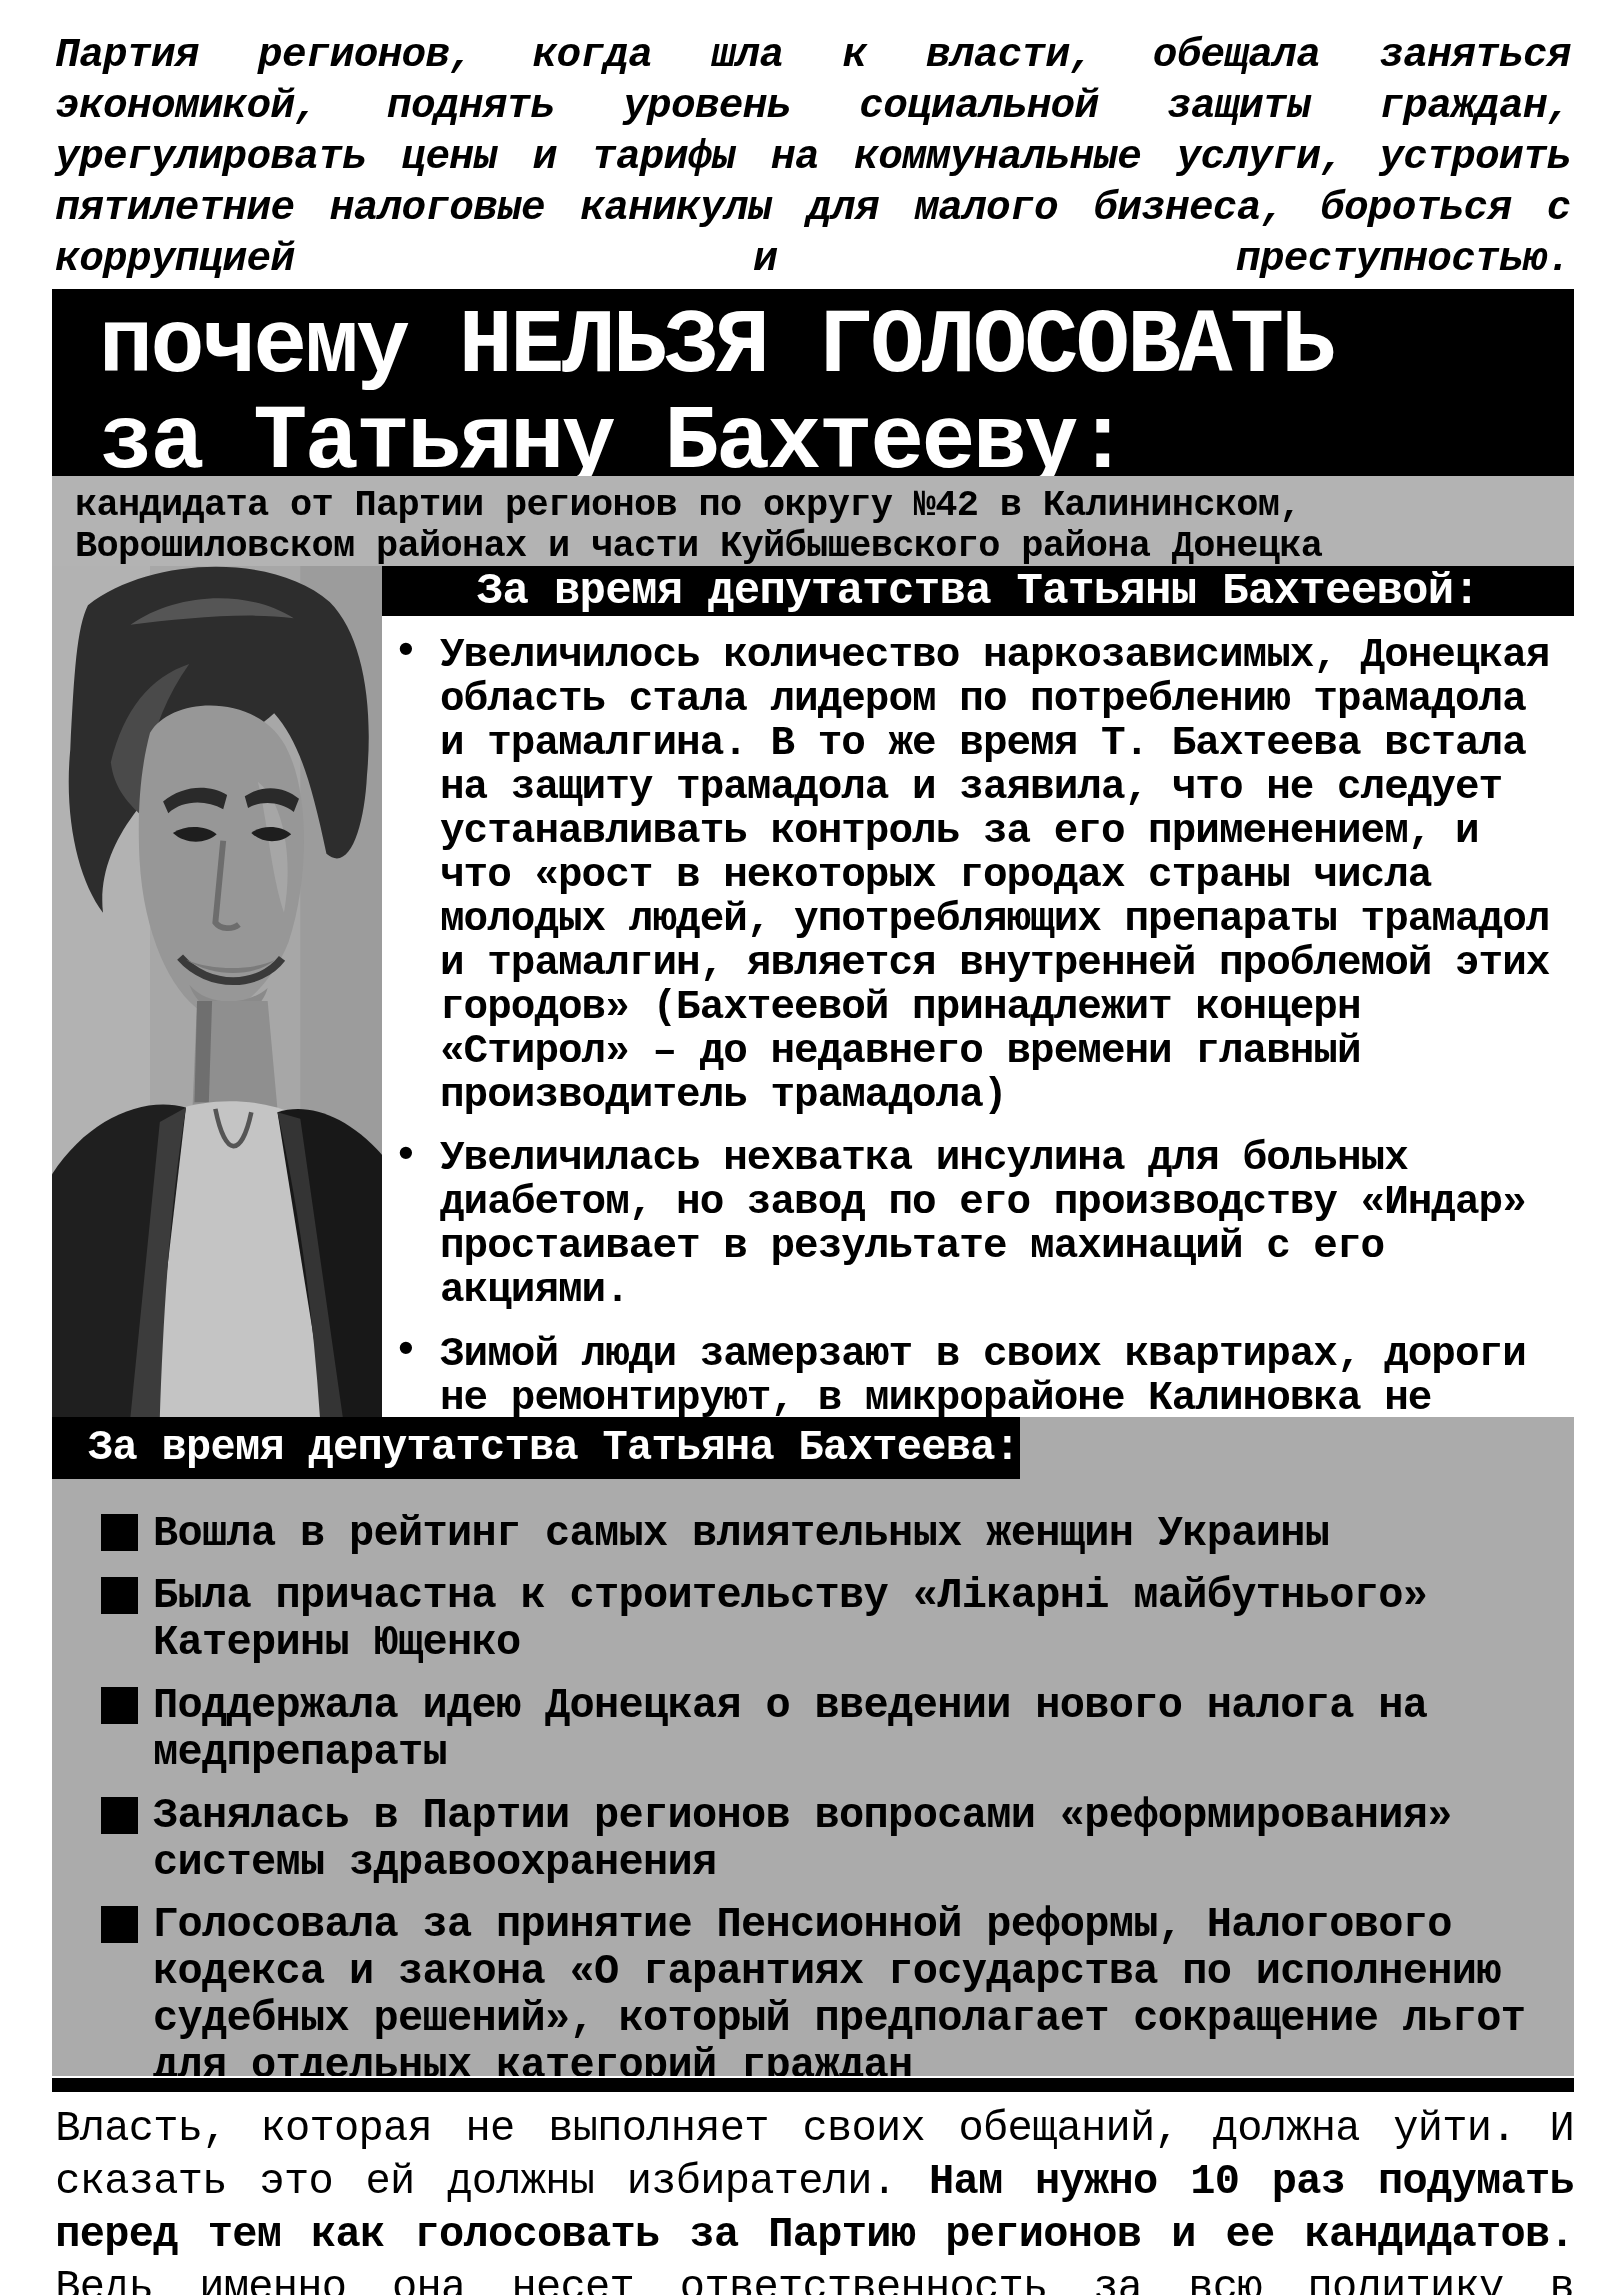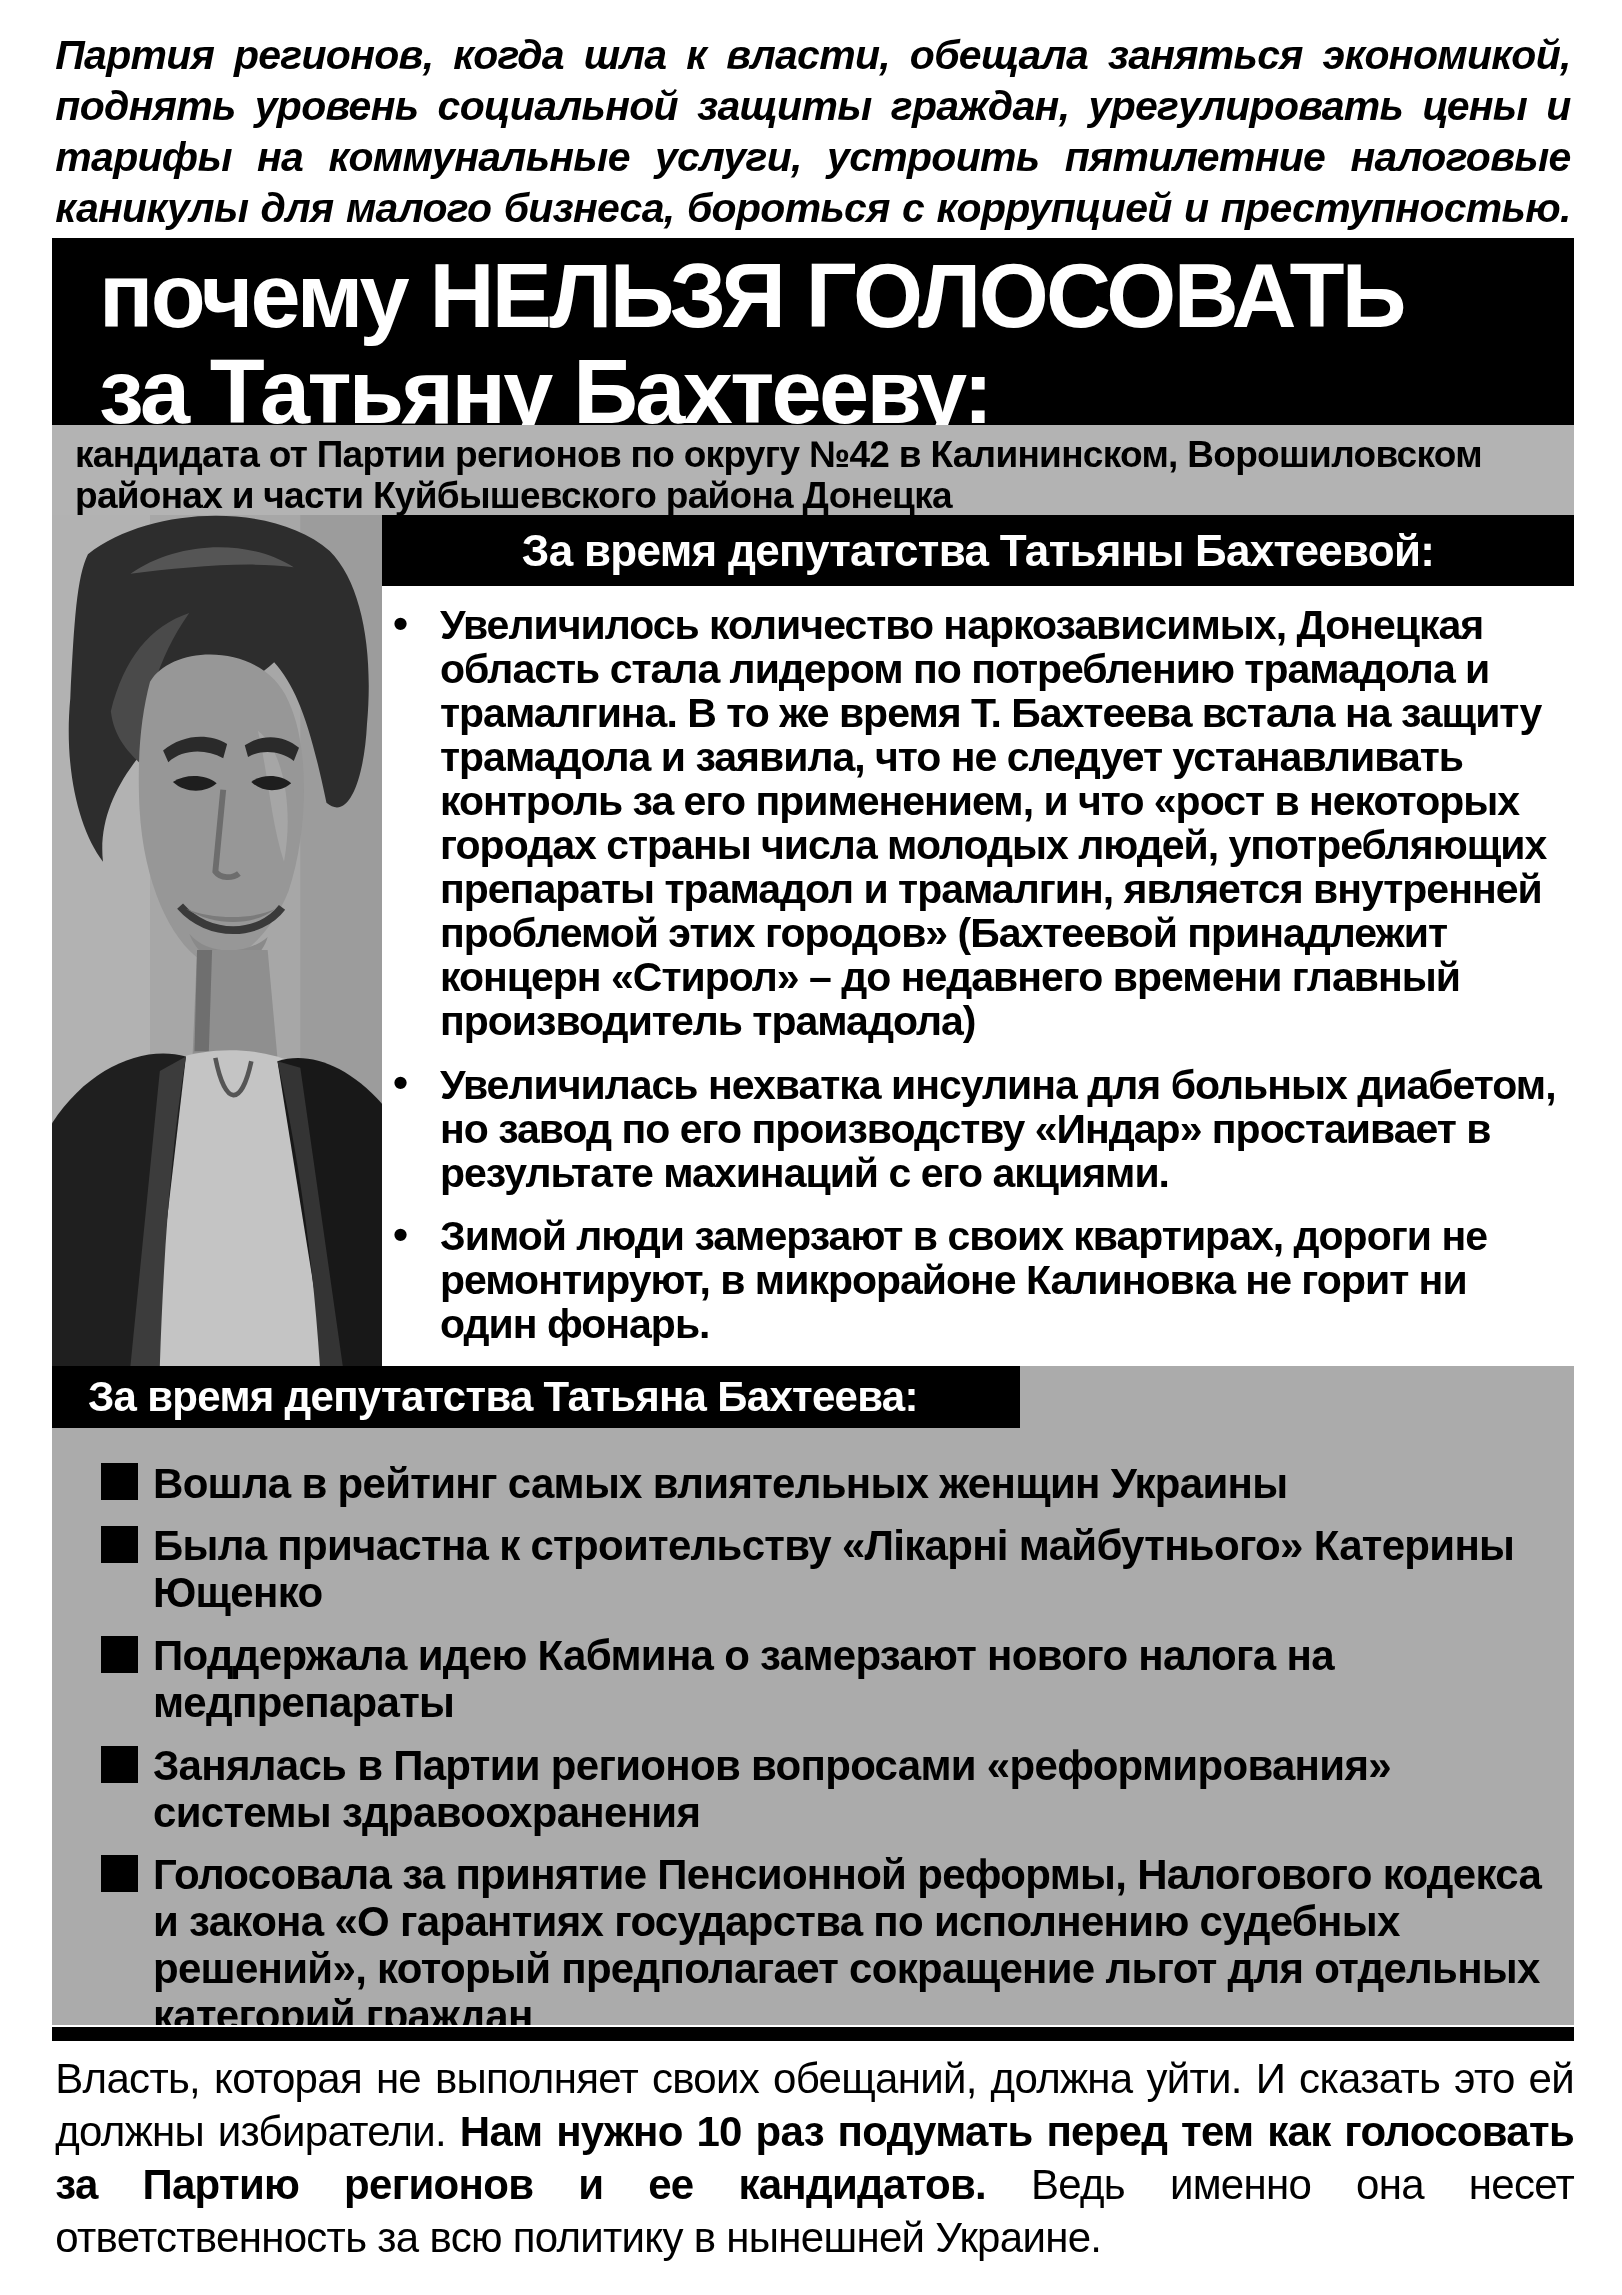--- a/index.html
+++ b/index.html
@@ -5,21 +5,21 @@
   html, body {
     margin: 0; padding: 0;
     width: 1623px; height: 2295px;
     background: #ffffff;
     overflow: hidden;
   }
   * { box-sizing: border-box; }
   .page {
     width: 1623px; height: 2295px;
     padding: 0 49px 8px 52px;
-    font-family: Liberation Sans, sans-serif;
+    font-family: Liberation Mono, monospace;
     color: #000;
     overflow: hidden;
   }
   
   .intro {
     margin: 30px 3.3px 3.9px 3.3px;
     font-size: 41px;
     line-height: 51px;
     font-weight: 700;
     font-style: italic;
@@ -220,21 +220,21 @@
       <li>
         <span class="sq"></span>
         <span>Вошла в рейтинг самых влиятельных женщин Украины</span>
       </li>
       <li>
         <span class="sq"></span>
         <span>Была причастна к строительству «Лікарні майбутнього» Катерины Ющенко</span>
       </li>
       <li>
         <span class="sq"></span>
-        <span>Поддержала идею Кабмина о замерзают нового налога на медпрепараты</span>
+        <span>Поддержала идею Донецкая о введении нового налога на медпрепараты</span>
       </li>
       <li>
         <span class="sq"></span>
         <span>Занялась в Партии регионов вопросами «реформирования» системы здравоохранения</span>
       </li>
       <li>
         <span class="sq"></span>
         <span>Голосовала за принятие Пенсионной реформы, Налогового кодекса и закона «О гарантиях государства по исполнению судебных решений», который предполагает сокращение льгот для отдельных категорий граждан</span>
       </li>
     </ul>

